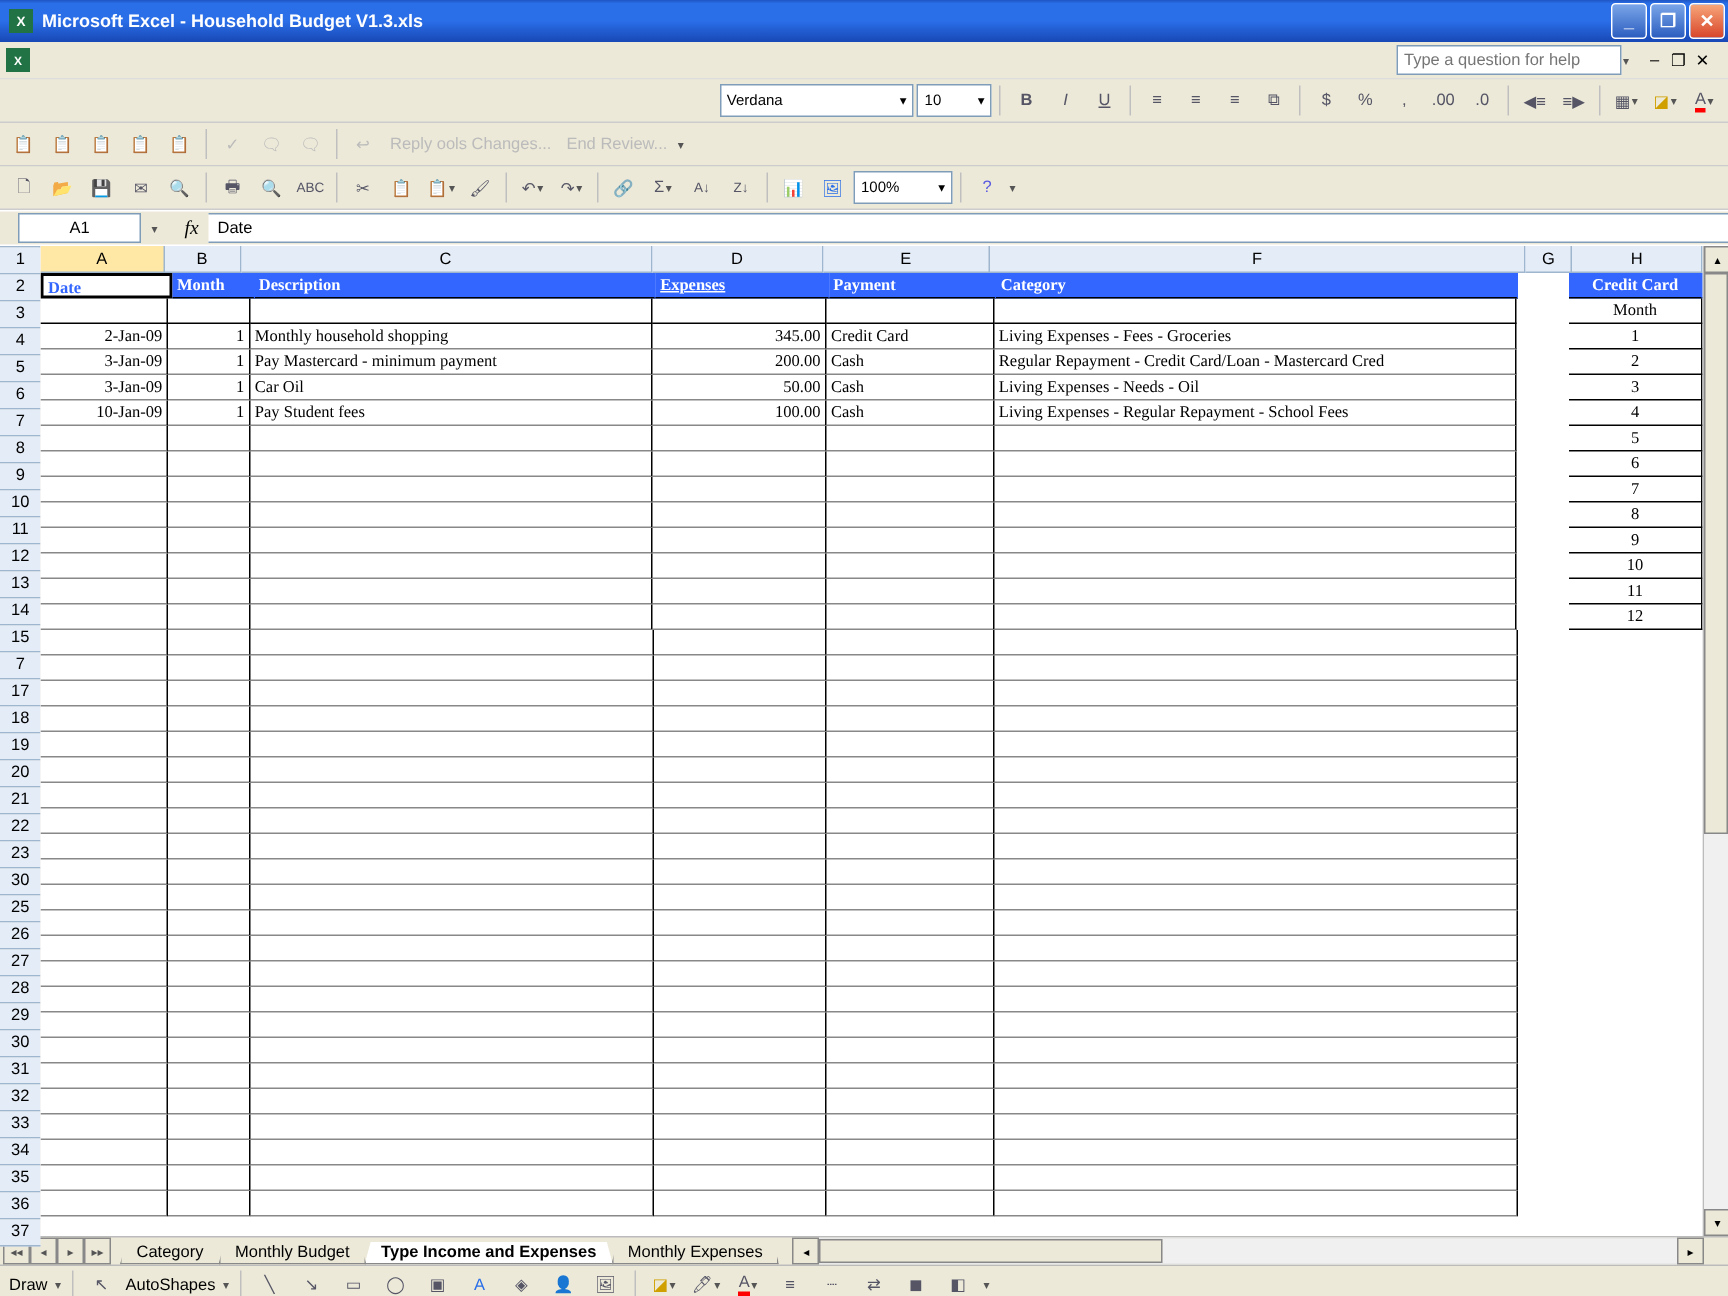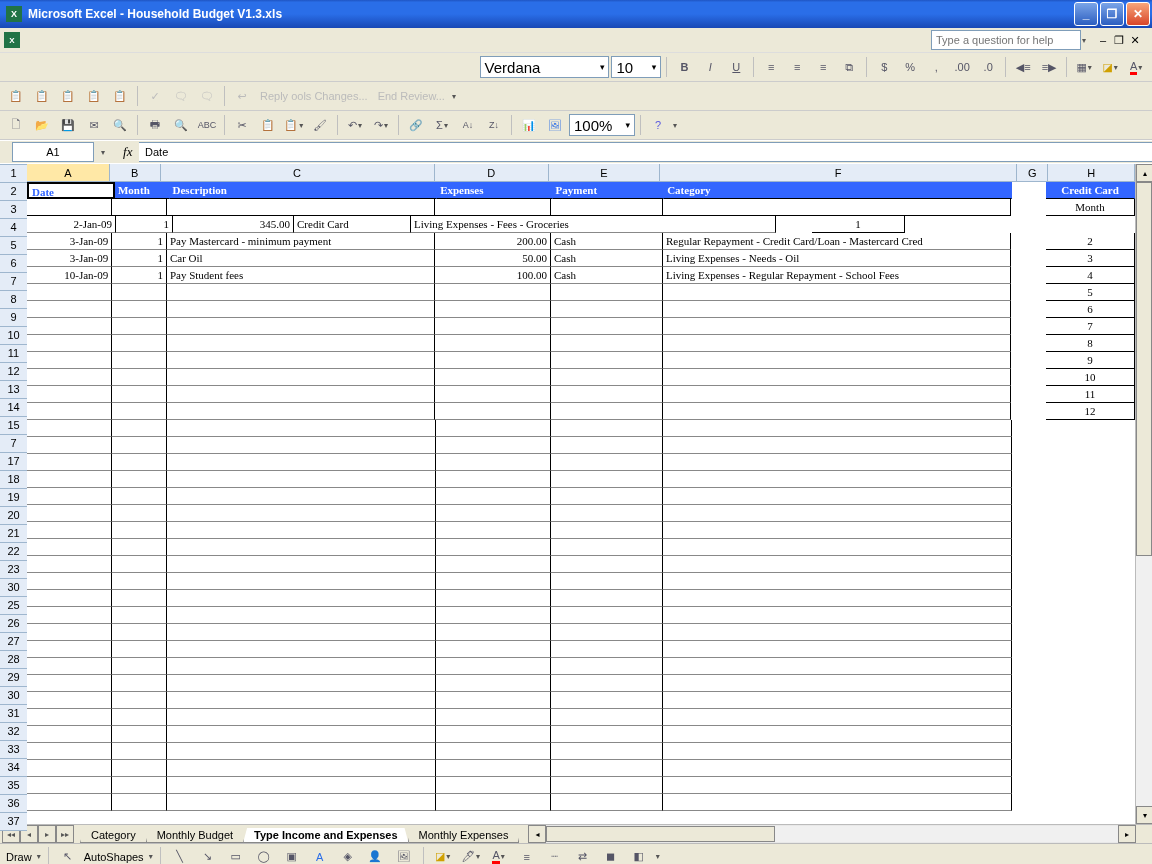--- a/index.html
+++ b/index.html
@@ -12,21 +12,21 @@
 .menubar .micon{width:16px;height:16px;background:#217346;margin-right:8px;display:flex;align-items:center;justify-content:center;font:bold 8px Arial;color:#fff}
 .menubar .mi{padding:3px 8px;cursor:default}
 .menubar .mi u{text-decoration:underline}
 .menubar .help-input{margin-left:auto;width:140px;height:18px;border:1px solid #7f9db9;font-size:11px;color:#aaa;padding:0 4px;background:#fff}
 .menubar .doc-ctrl{display:flex;gap:2px;margin-left:10px;margin-right:6px}
 .menubar .doc-ctrl span{font-family:Marlett,Arial;font-size:11px;color:#000;width:14px;text-align:center}
 .toolbar{height:26px;background:#ece9d8;display:flex;align-items:center;padding:1px 4px;gap:2px;border-bottom:1px solid #ccc}
 .tbtn{width:22px;height:22px;display:flex;align-items:center;justify-content:center;border:1px solid transparent;color:#556}
 .tbtn.dis{color:#bbb}
 .tsep{width:1px;height:20px;background:#bfbfbf;margin:0 3px}
-.font-sel{width:120px;height:20px;border:1px solid #7f9db9;background:#fff;font-size:15px;padding:0 4px;display:flex;align-items:center;position:relative}
+.font-sel{width:120px;height:20px;border:1px solid #7f9db9;background:#fff;font-size:10px;padding:0 4px;display:flex;align-items:center;position:relative}
 .font-sel::after{content:"▾";position:absolute;right:4px;color:#000;font-size:9px}
 .size-sel{width:40px}
 .zoom-sel{width:56px}
 .btn-label{font-size:11px;color:#bbb;padding:0 4px}
 .dd{font-size:8px;color:#555;margin-left:1px}
 .namebox-row{height:22px;background:#ece9d8;display:flex;align-items:center;border-top:1px solid #fff;border-bottom:1px solid #fff}
 .namebox{width:80px;height:18px;border:1px solid #7f9db9;background:#fff;margin:0 6px 0 12px;text-align:center;line-height:18px}
 .fx{width:16px;font-style:italic;font-family:'Times New Roman';font-size:13px}
 .formula-bar{flex:1;height:18px;border:1px solid #7f9db9;background:#fff;border-left:none;border-right:none;padding:0 6px;line-height:18px}
 .grid-area{display:flex;height:660px;position:relative}
@@ -231,39 +231,40 @@
         <div class="colhdr" style="width: 110px;">E</div>
         <div class="colhdr" style="width: 358px;">F</div>
         <div class="colhdr" style="width: 30px;">G</div>
         <div class="colhdr" style="width: 86px;">H</div>
       </div>
     <div class="cells" id="cells">
         <div class="row hdr">
           <div class="cell sel" style="width: 82px; background: rgb(255, 255, 255); color: rgb(51, 102, 255); font-weight: bold; border: 2px solid rgb(0, 0, 0); outline: none;">Date</div>
           <div class="cell" style="width: 50px;">Month</div>
           <div class="cell" style="width: 274px;">Description</div>
-          <div class="cell" style="width: 114px;">Expenses</div>
+          <div class="cell" style="width: 114px; text-decoration: underline;">Expenses</div>
           <div class="cell" style="width: 110px;">Payment</div>
           <div class="cell" style="width: 358px;">Category</div>
           <div class="cell" style="width: 30px; background: rgb(255, 255, 255); color: rgb(0, 0, 0); border-top-color: rgb(208, 215, 229); border-right: none; border-bottom: none; border-left-color: rgb(208, 215, 229);"></div>
           <div class="cell c" style="width: 86px;">Credit Card</div>
         </div>
         <div class="row">
           <div class="cell" style="width: 82px; border-top: none; border-right-color: rgb(0, 0, 0); border-bottom-color: rgb(0, 0, 0); border-left-color: rgb(0, 0, 0);"></div>
           <div class="cell" style="width: 50px; border-top: none; border-right-color: rgb(0, 0, 0); border-bottom-color: rgb(0, 0, 0); border-left-color: rgb(0, 0, 0);"></div>
           <div class="cell" style="width: 274px; border-top: none; border-right-color: rgb(0, 0, 0); border-bottom-color: rgb(0, 0, 0); border-left-color: rgb(0, 0, 0);"></div>
           <div class="cell" style="width: 114px; border-top: none; border-right-color: rgb(0, 0, 0); border-bottom-color: rgb(0, 0, 0); border-left-color: rgb(0, 0, 0);"></div>
           <div class="cell" style="width: 110px; border-top: none; border-right-color: rgb(0, 0, 0); border-bottom-color: rgb(0, 0, 0); border-left-color: rgb(0, 0, 0);"></div>
           <div class="cell" style="width: 358px; border-top: none; border-right-color: rgb(0, 0, 0); border-bottom-color: rgb(0, 0, 0); border-left-color: rgb(0, 0, 0);"></div>
           <div class="cell" style="width: 30px; border-top-color: rgb(208, 215, 229); border-right: none; border-bottom: none; border-left-color: rgb(208, 215, 229);"></div>
           <div class="cell c" style="width: 86px; border-color: rgb(0, 0, 0);">Month</div>
         </div>
         <div class="row">
           <div class="cell r" style="width: 82px; border-right: 1px solid rgb(0, 0, 0); border-bottom: 1px solid rgb(136, 136, 136);">2-Jan-09</div>
           <div class="cell r" style="width: 50px; border-right: 1px solid rgb(0, 0, 0); border-bottom: 1px solid rgb(136, 136, 136);">1</div>
+          <div class="cell" style="width: 274px; border-right: 1px solid rgb(0, 0, 0); border-bottom: 1px solid rgb(136, 136, 136);">Monthly household shopping</div>
           <div class="cell r" style="width: 114px; border-right: 1px solid rgb(0, 0, 0); border-bottom: 1px solid rgb(136, 136, 136);">345.00</div>
           <div class="cell" style="width: 110px; border-right: 1px solid rgb(0, 0, 0); border-bottom: 1px solid rgb(136, 136, 136);">Credit Card</div>
           <div class="cell" style="width: 358px; border-right: 1px solid rgb(0, 0, 0); border-bottom: 1px solid rgb(136, 136, 136);">Living Expenses - Fees - Groceries</div>
           <div class="cell" style="width: 30px; border-top-color: rgb(208, 215, 229); border-right: none; border-bottom: none; border-left-color: rgb(208, 215, 229);"></div>
           <div class="cell c" style="width: 86px; border-color: rgb(0, 0, 0);">1</div>
         </div>
         <div class="row">
           <div class="cell r" style="width: 82px; border-right: 1px solid rgb(0, 0, 0); border-bottom: 1px solid rgb(136, 136, 136);">3-Jan-09</div>
           <div class="cell r" style="width: 50px; border-right: 1px solid rgb(0, 0, 0); border-bottom: 1px solid rgb(136, 136, 136);">1</div>
           <div class="cell" style="width: 274px; border-right: 1px solid rgb(0, 0, 0); border-bottom: 1px solid rgb(136, 136, 136);">Pay Mastercard - minimum payment</div>

